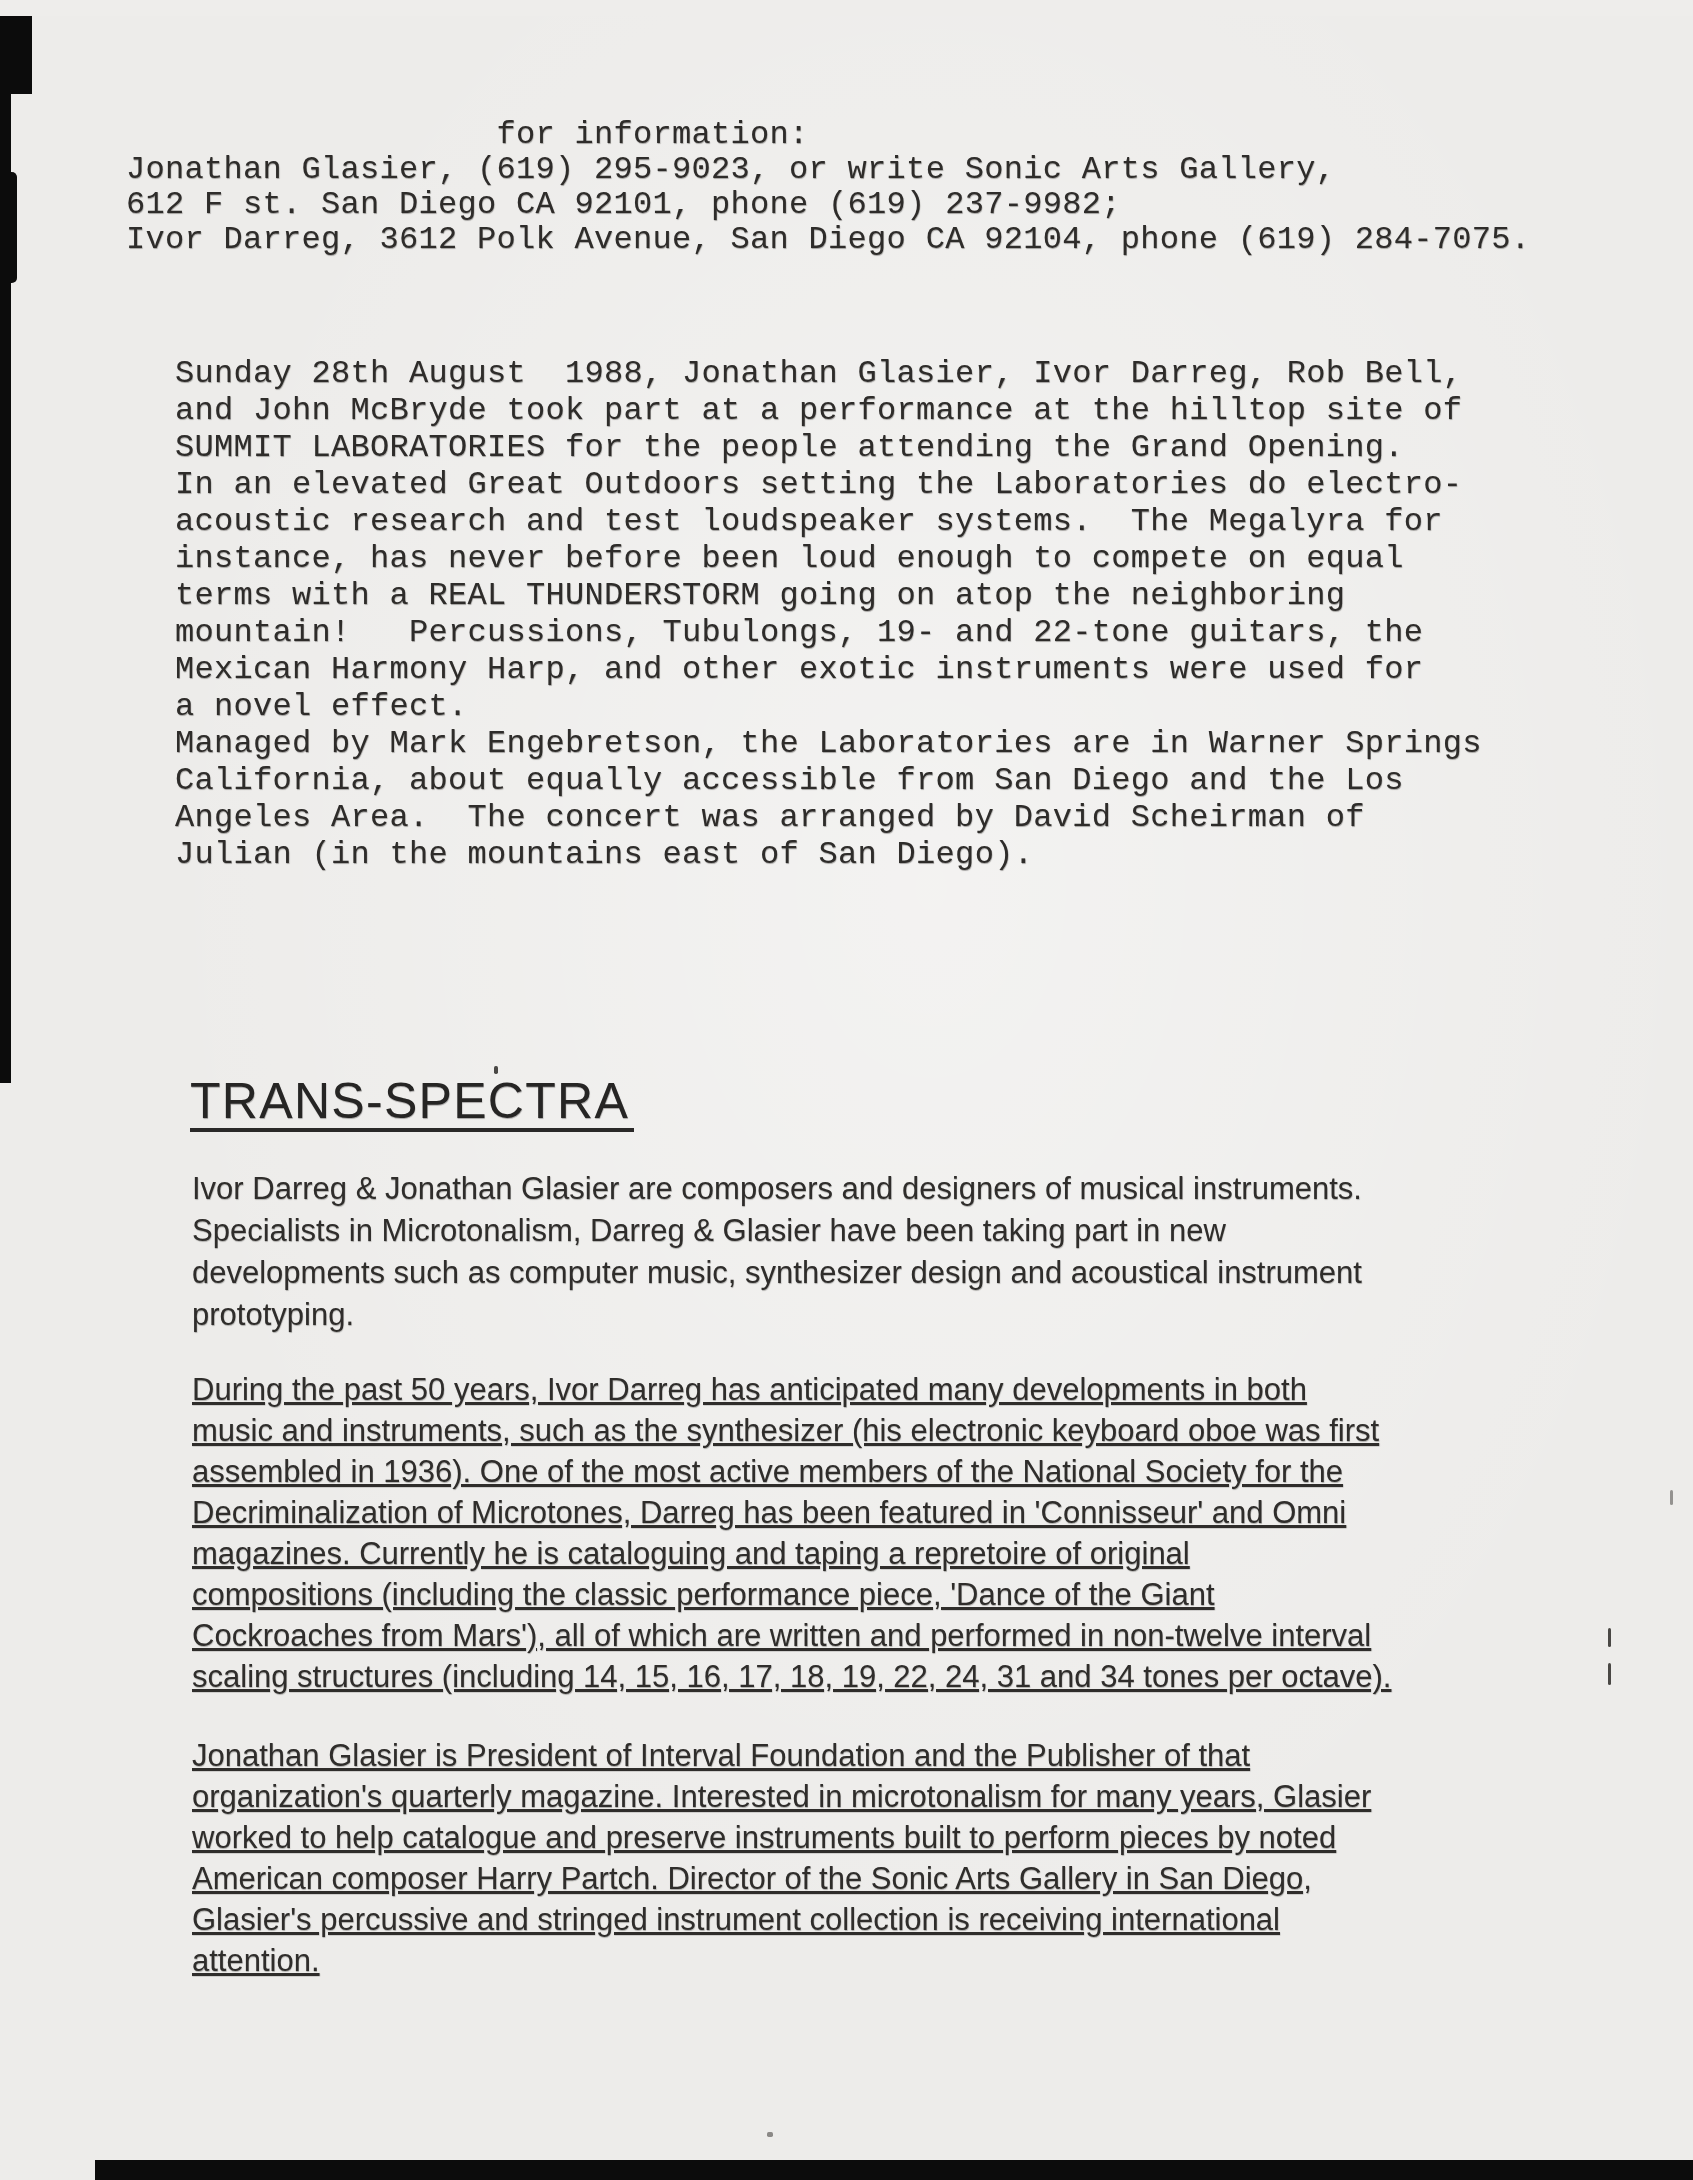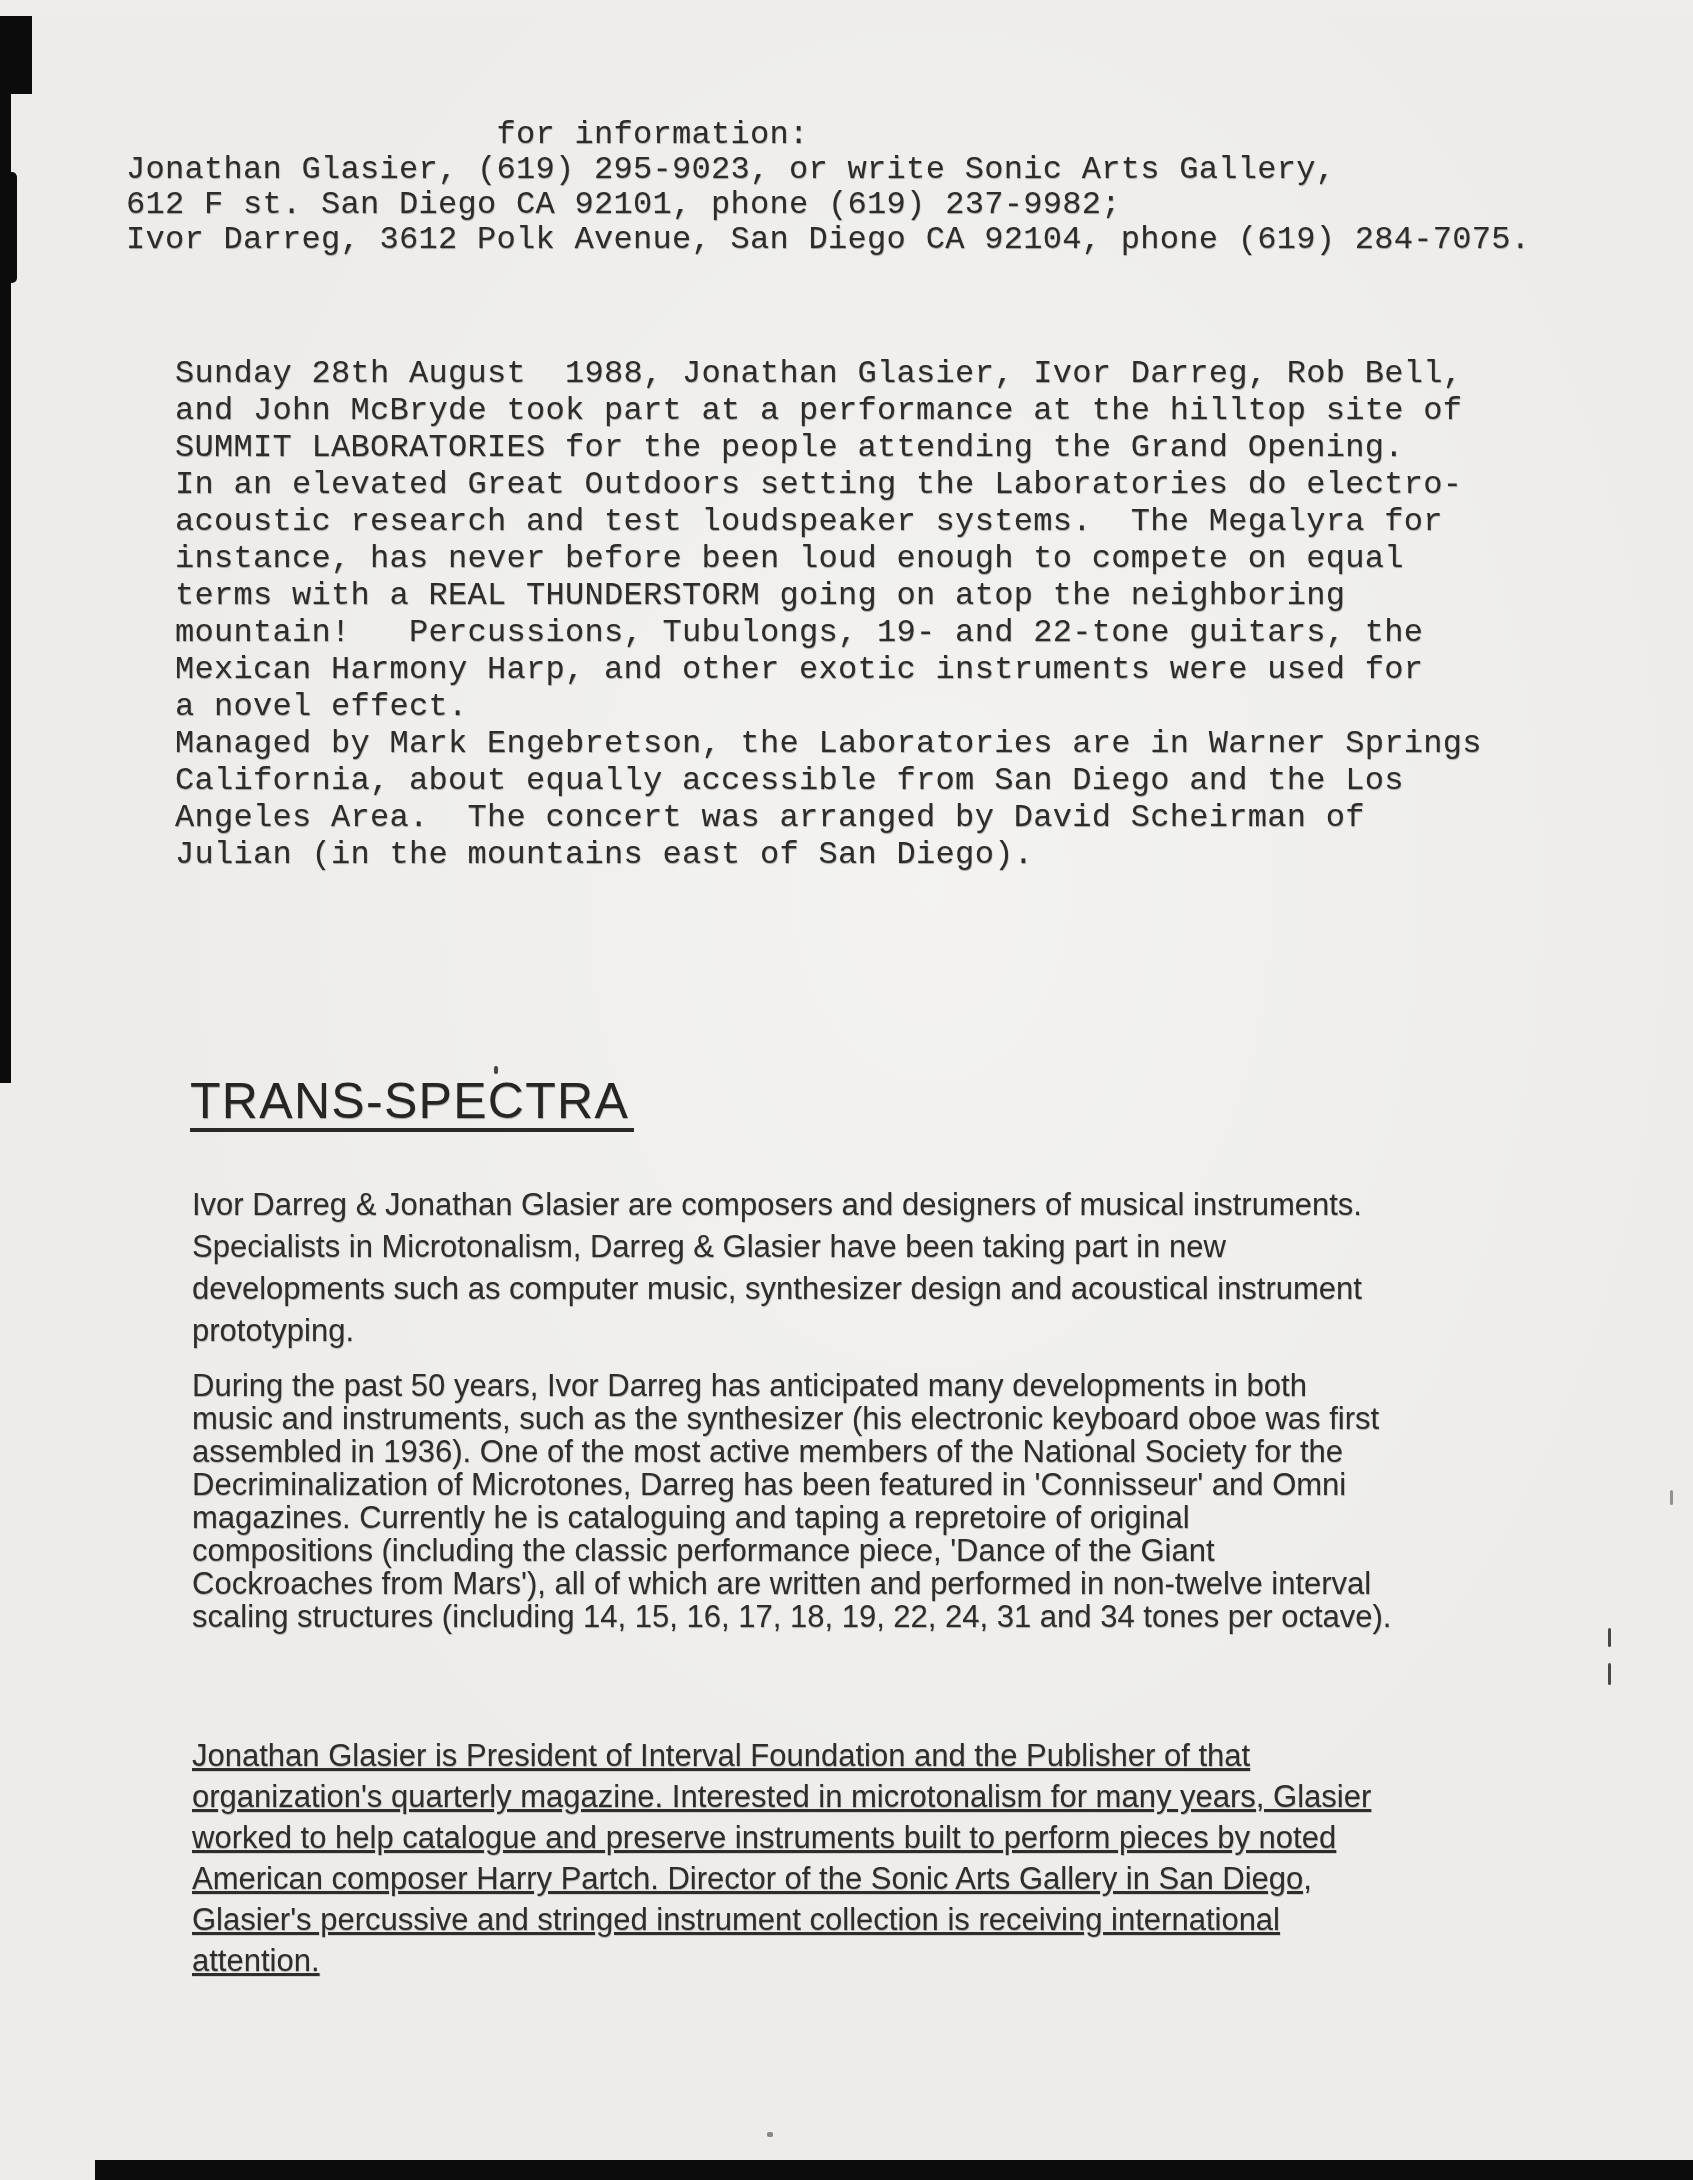--- a/index.html
+++ b/index.html
@@ -66,22 +66,22 @@
     padding: 0 5.1px 5.1px 0;
     border-bottom: 4.3px solid #2a2928;
     text-shadow: 0.4px 0.5px 0.7px rgba(40,38,36,0.35);
   }
   .sans {
     font-family: "Liberation Sans", "DejaVu Sans", sans-serif;
     font-size: 31px;
     color: #2f2d2b;
     text-shadow: 0.4px 0.5px 0.8px rgba(45,43,41,0.32);
   }
-  .bio-intro  { left: 192px; top: 1152px; line-height: 42px; margin-top: 16px; }
-  .bio-darreg { left: 192px; top: 1353px; line-height: 33px; }
+  .bio-intro  { left: 192px; top: 1152px; line-height: 42px; }
+  .bio-darreg { left: 192px; top: 1353px; line-height: 41px; text-decoration: underline; }
   .bio-glasier{ left: 192px; top: 1719px; line-height: 41px; text-decoration: underline; }
 </style>
 </head>
 <body>
 
 <div class="page">
 
   <div class="artifact bar-left"></div>
   <div class="artifact bar-corner"></div>
   <div class="artifact bar-midwide"></div>

